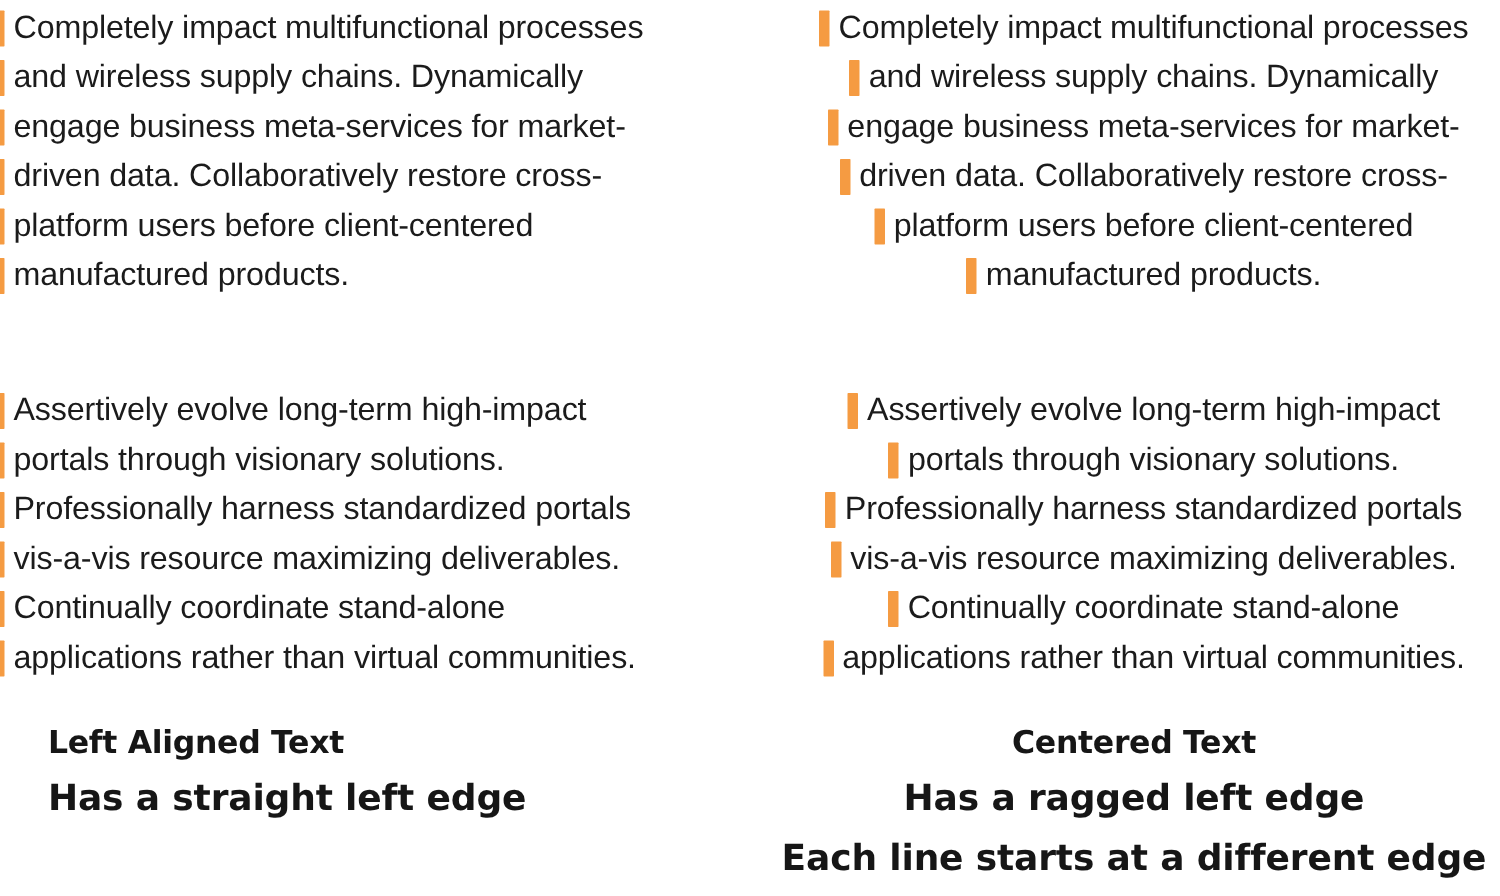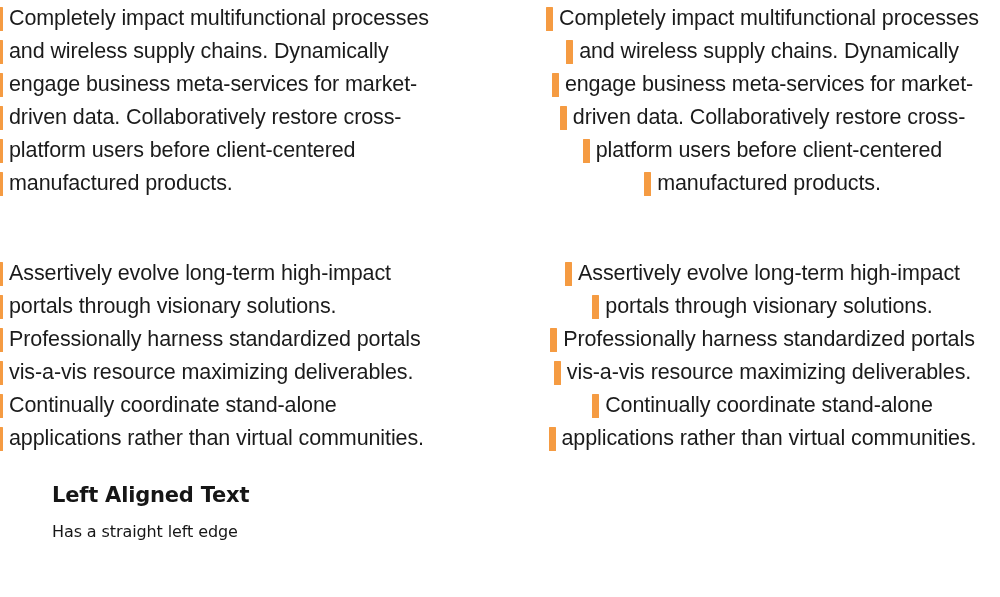--- a/index.html
+++ b/index.html
@@ -79,32 +79,32 @@
   .col-left .start-marker { left: 0px; }
 
   
   .caption {
     position: absolute;
     top: 478px;
     width: 100%;
     font-family: "DejaVu Sans", sans-serif;
     color: #161616;
   }
-  .col-left .caption  { text-align: left; padding-left: 52px; box-sizing: border-box; }
+  .col-left .caption  { text-align: left; padding-left: 32px; box-sizing: border-box; }
   .col-right .caption { text-align: center; }
 
   .caption-title {
     font-size: 21px;
     font-weight: bold;
     line-height: 34px;
     letter-spacing: -0.2px;
   }
   .caption-line {
-    font-size: 16px;
-    font-weight: normal;
+    font-size: 24px;
+    font-weight: bold;
     line-height: 40px;
     letter-spacing: -0.1px;
   }
 </style>
 </head>
 <body>
 
 <div class="board">
 
   <div class="column col-left">
@@ -266,15 +266,20 @@
         </span>
       </div>
       <div class="text-line">
         <span class="line-inner">
           <span class="start-marker"></span>
           <span>applications rather than virtual communities.</span>
         </span>
       </div>
     </div>
 
+    <div class="caption">
+      <div class="caption-title">Centered Text</div>
+      <div class="caption-line">Has a ragged left edge</div>
+      <div class="caption-line">Each line starts at a different edge</div>
+    </div>
   </div>
 
 </div>
 
 </body></html>

